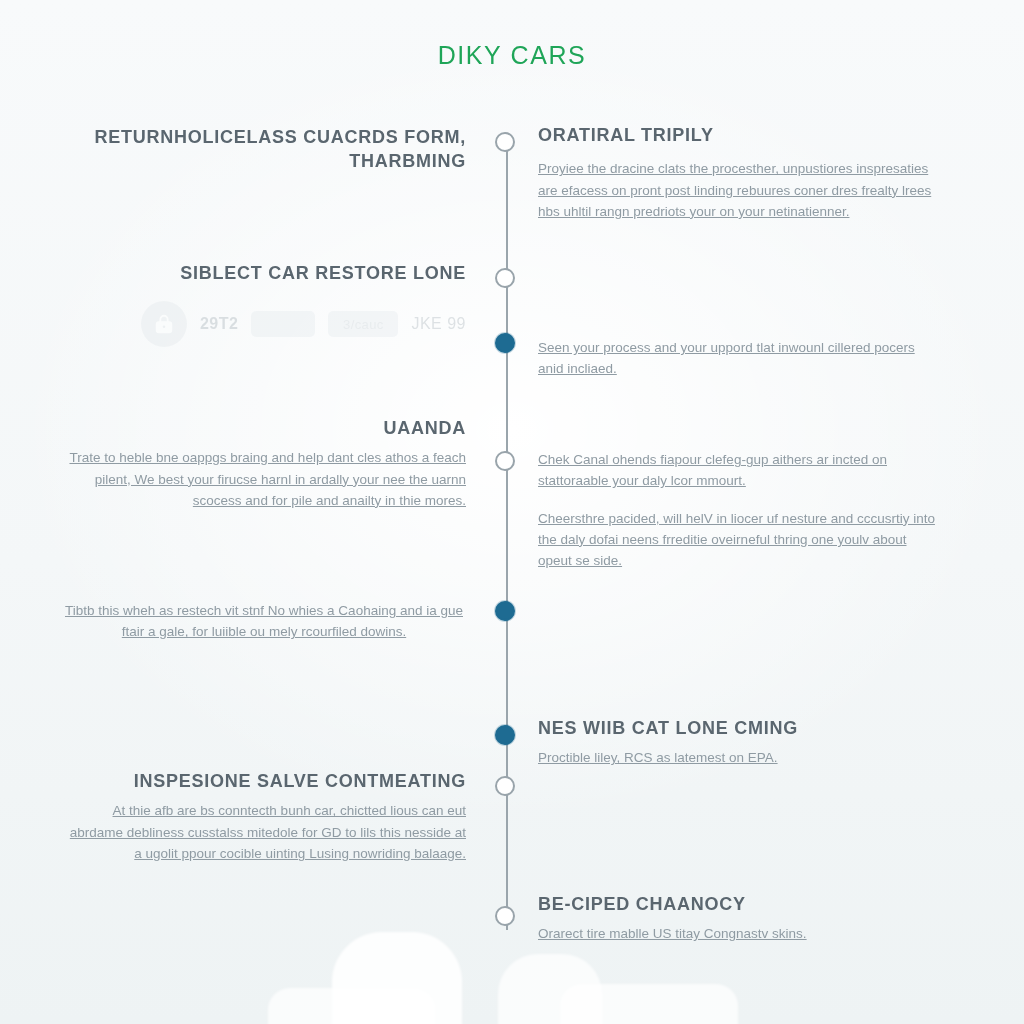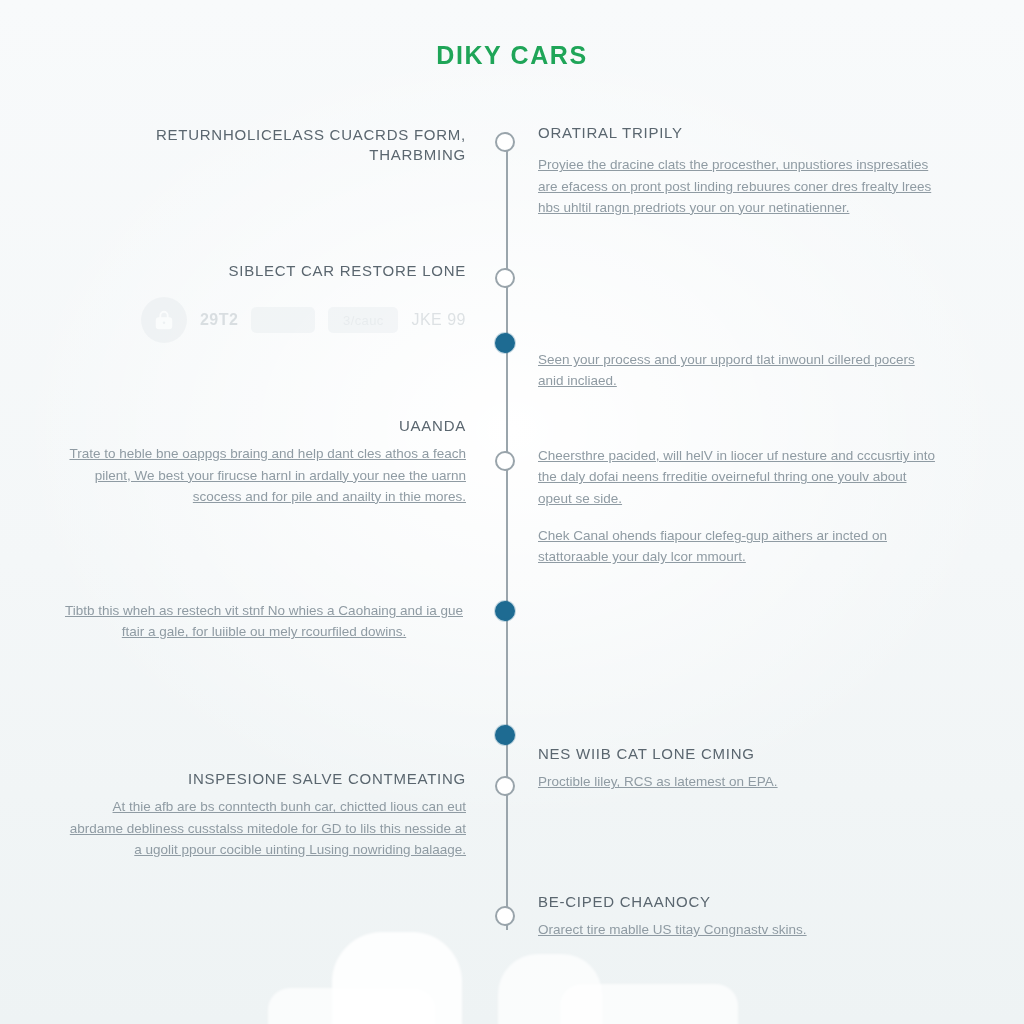--- a/index.html
+++ b/index.html
@@ -49,21 +49,21 @@
   .ghost-right { left: 560px; width: 178px; height: 66px; }
   .ghost-mid-right { left: 498px; width: 104px; height: 96px; border-radius: 40px 40px 16px 16px; }
 
   
   .page-title {
     position: absolute;
     top: 41px;
     left: 0; right: 0;
     text-align: center;
     font-size: 25px;
-    font-weight: bold;
+    font-weight: normal;
     letter-spacing: 1.6px;
     color: #1fa558;
   }
 
   
   .timeline {
     position: absolute;
     top: 118px;
     left: 0;
     width: 1024px;
@@ -98,22 +98,22 @@
 
   
   .side {
     position: absolute;
     width: 404px;
   }
   .side.left  { left: 62px;  text-align: right; }
   .side.right { left: 538px; text-align: left;  }
 
   .node-heading {
-    font-size: 15px;
-    font-weight: normal;
+    font-size: 18px;
+    font-weight: bold;
     letter-spacing: 0.75px;
     color: #5a666f;
     line-height: 1.35;
   }
 
   .node-body {
     font-size: 13.5px;
     line-height: 1.58;
     color: #8f9ba3;
     margin-top: 11px;
@@ -204,47 +204,47 @@
           <div class="locked-code">29T2</div>
           <div class="pill blank" style="width:64px;"></div>
           <div class="pill" style="width:70px;">3/cauc</div>
           <div class="locked-tail">JKE 99</div>
         </div>
       </div>
     </div>
 
     <div class="node" style="top:208px;">
       <div class="dot filled" style="top:7px;"></div>
-      <div class="side right" style="top:16px;">
+      <div class="side right" style="top:4px;">
         <div class="node-body tight">Seen your process and your uppord tlat inwounl cillered pocers anid incliaed.</div>
       </div>
     </div>
 
     <div class="node" style="top:298px;">
       <div class="dot" style="top:35px;"></div>
       <div class="side left" style="top:0;">
         <div class="node-heading">UAANDA</div>
         <div class="node-body tight">Trate to heble bne oappgs braing and help dant cles athos a feach pilent, We best your firucse harnl in ardally your nee the uarnn scocess and for pile and anailty in thie mores.</div>
       </div>
       <div class="side right" style="top:22px;">
+        <div class="node-body">Chek Canal ohends fiapour clefeg-gup aithers ar incted on stattoraable your daly lcor mmourt.</div>
         <div class="node-body tight">Cheersthre pacided, will helV in liocer uf nesture and cccusrtiy into the daly dofai neens frreditie oveirneful thring one youlv about opeut se side.</div>
-        <div class="node-body">Chek Canal ohends fiapour clefeg-gup aithers ar incted on stattoraable your daly lcor mmourt.</div>
       </div>
     </div>
 
     <div class="node" style="top:475px;">
       <div class="dot filled" style="top:8px;"></div>
       <div class="side left" style="top:0;text-align:center;">
         <div class="node-body tight">Tibtb this wheh as restech vit stnf No whies a Caohaing and ia gue ftair a gale, for luiible ou mely rcourfiled dowins.</div>
       </div>
     </div>
 
     <div class="node" style="top:580px;">
       <div class="dot filled" style="top:27px;"></div>
-      <div class="side right" style="top:18px;margin-top:28px;">
+      <div class="side right" style="top:18px;">
         <div class="node-heading">NES WIIB CAT LONE CMING</div>
         <div class="node-body tight">Proctible liley, RCS as latemest on EPA.</div>
       </div>
     </div>
 
     <div class="node" style="top:640px;">
       <div class="dot" style="top:18px;"></div>
       <div class="side left" style="top:11px;">
         <div class="node-heading">INSPESIONE SALVE CONTMEATING</div>
         <div class="node-body tight">At thie afb are bs conntecth bunh car, chictted lious can eut abrdame debliness cusstalss mitedole for GD to lils this nesside at a ugolit ppour cocible uinting Lusing nowriding balaage.</div>

